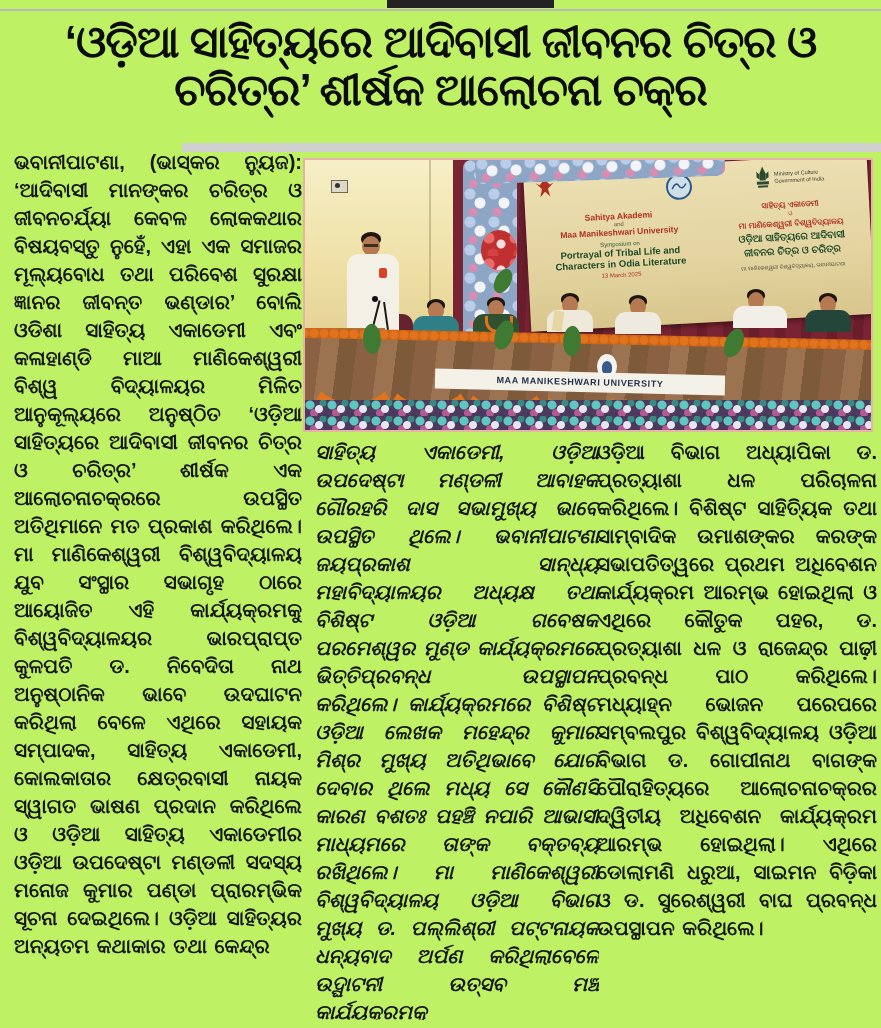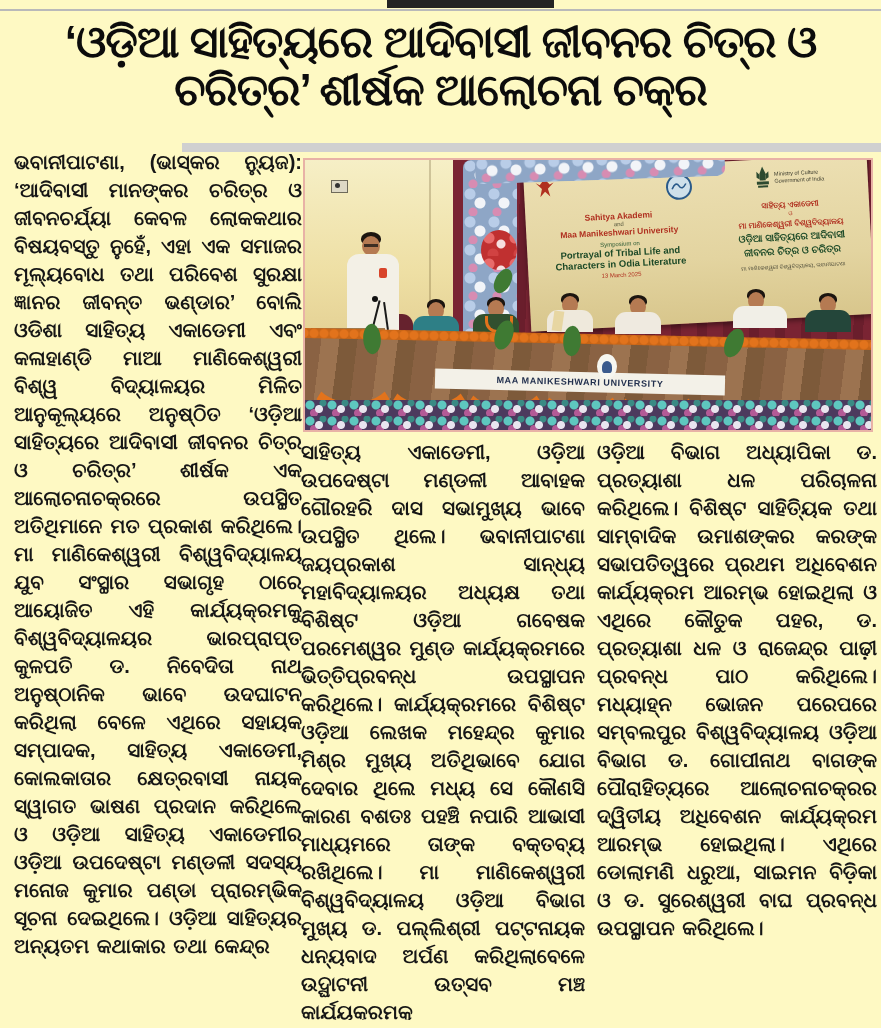--- a/index.html
+++ b/index.html
@@ -1,32 +1,32 @@
 <!DOCTYPE html>
 <html lang="or"><head>
 <meta charset="utf-8">
 <style>
   html,body{margin:0;padding:0;background:#ffffff;width:881px;height:1028px;overflow:hidden;
             font-family:"Liberation Sans", sans-serif;}
-  #page{position:relative;width:881px;height:1028px;background:#fef9c3;}
+  #page{position:relative;width:881px;height:1028px;background:#bef264;}
 
   
   .artifact-bar{position:absolute;left:387px;top:0;width:167px;height:8px;background:#232323;}
   .artifact-line{position:absolute;left:0;top:9px;width:881px;height:2px;background:#b9b9b9;}
   .artifact-strip{position:absolute;left:182px;top:143px;width:699px;height:9px;background:#d0d0d0;}
 
   
   .headline{position:absolute;left:0;top:18px;width:881px;text-align:center;
             font-size:44px;line-height:1.1;font-weight:800;color:#0c0c0c;letter-spacing:-1px;}
 
   
   .col{position:absolute;font-size:20px;line-height:28px;font-weight:600;color:#161616;
        text-align:justify;overflow:hidden;word-spacing:2px;}
   .col1{left:14px;top:148px;width:288px;height:872px;}
-  .col2{left:301px;top:438px;width:284px;height:582px;}
+  .col2{left:315px;top:438px;width:284px;height:582px;font-style:italic;}
   .col3{left:597px;top:438px;width:280px;height:582px;}
 
   
   .photo{position:absolute;left:303px;top:158px;width:566px;height:270px;
          border:2px solid #e8b2a6;background:#7a2433;overflow:hidden;}
   .wall{position:absolute;left:0;top:0;width:178px;height:205px;
         background:linear-gradient(180deg,#f6efc6 0%,#eedfa4 55%,#e0cb8e 100%);}
   .wall-edge{position:absolute;left:124px;top:0;width:2px;height:200px;background:rgba(90,70,30,.25);}
   .wallbox{position:absolute;left:26px;top:20px;width:15px;height:11px;background:#ded9c6;border:1px solid #6e6a5a;}
   .wallbox i{position:absolute;left:3px;top:2px;width:5px;height:5px;background:#333;border-radius:50%;}

